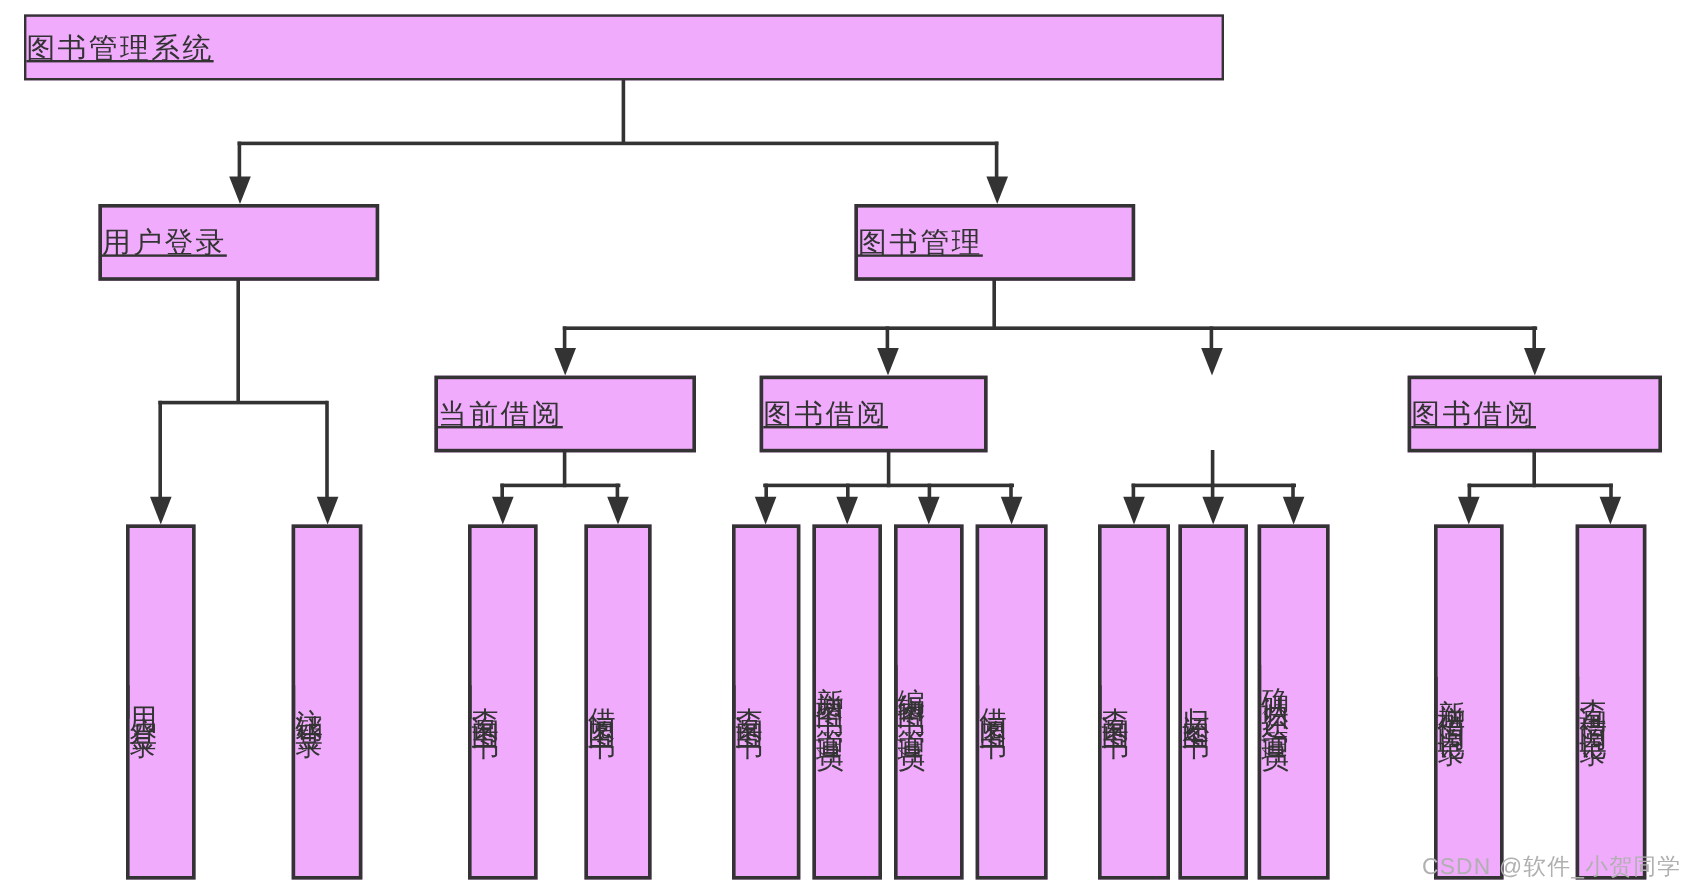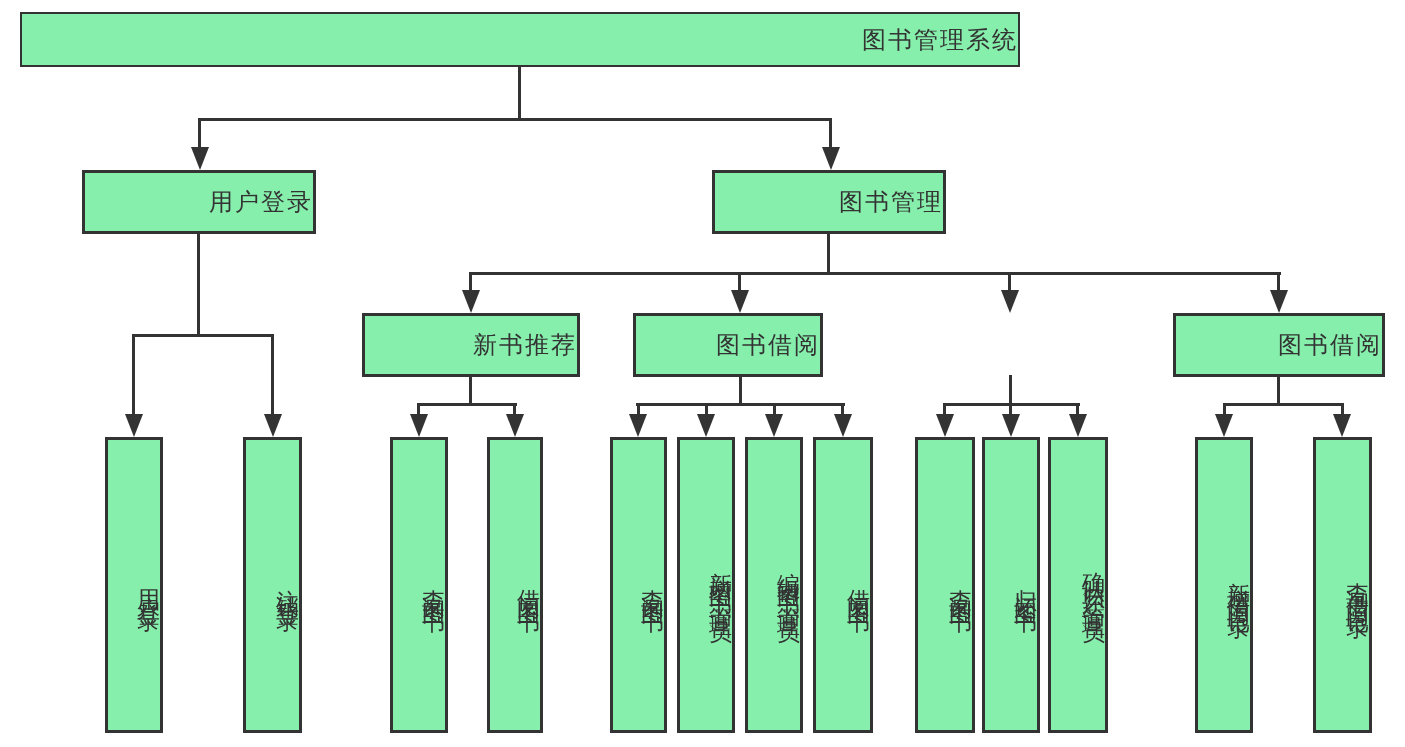--- a/index.html
+++ b/index.html
@@ -12,25 +12,26 @@
     width: 1405px;
     height: 747px;
     background: #ffffff;
     font-family: "Liberation Sans", sans-serif;
     overflow: hidden;
   }
   .box {
     position: absolute;
     box-sizing: border-box;
     border: 3px solid #333333;
-    background: #86efac;
+    background: #f0abfc;
     display: flex;
     align-items: center;
-    justify-content: flex-end;
+    justify-content: flex-start;
     color: #333333;
+    text-decoration: underline;
   }
   .box.root { border-width: 2px; }
   .hlabel {
     font-size: 24px;
     letter-spacing: 2px;
     white-space: nowrap;
   }
   .vtext {
     writing-mode: vertical-rl;
     text-orientation: mixed;
@@ -97,21 +98,21 @@
   <div class="ln" style="left:469px;top:272px;width:3px;height:20px"></div>
   <div class="arr" style="left:462px;top:290px"></div>
   <div class="ln" style="left:738px;top:272px;width:3px;height:20px"></div>
   <div class="arr" style="left:731px;top:290px"></div>
   <div class="ln" style="left:1008px;top:272px;width:3px;height:20px"></div>
   <div class="arr" style="left:1001px;top:290px"></div>
   <div class="ln" style="left:1277px;top:272px;width:3px;height:20px"></div>
   <div class="arr" style="left:1270px;top:290px"></div>
 
   <div class="box" style="left:362px;top:313px;width:218px;height:64px">
-    <span class="hlabel">新书推荐</span>
+    <span class="hlabel">当前借阅</span>
   </div>
   <div class="box" style="left:633px;top:313px;width:190px;height:64px">
     <span class="hlabel">图书借阅</span>
   </div>
   <div class="box" style="left:1173px;top:313px;width:212px;height:64px">
     <span class="hlabel">图书借阅</span>
   </div>
 
   <div class="ln" style="left:469px;top:375px;width:3px;height:31px"></div>
   <div class="ln" style="left:417px;top:403px;width:100px;height:3px"></div>
@@ -184,14 +185,15 @@
     <span class="vtext">确认归还（管理员）</span>
   </div>
 
   <div class="box" style="left:1195px;top:437px;width:58px;height:296px">
     <span class="vtext">新增借阅记录</span>
   </div>
   <div class="box" style="left:1313px;top:437px;width:59px;height:296px">
     <span class="vtext">查询借阅记录</span>
   </div>
 
+  <div class="watermark">CSDN @软件_小贺同学</div>
 
 </div>
 
 </body></html>

